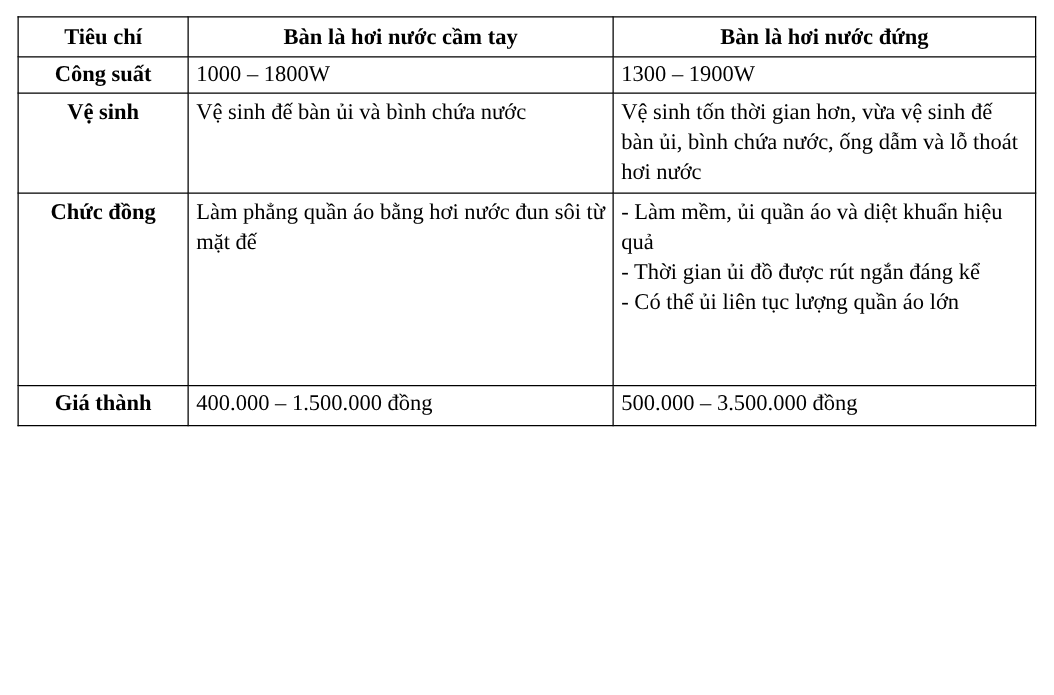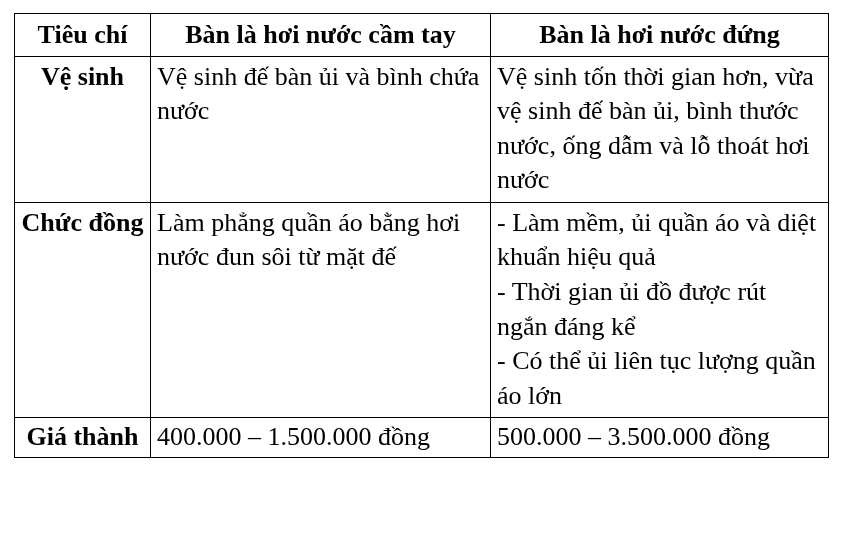--- a/index.html
+++ b/index.html
@@ -38,21 +38,21 @@
 
   table.compare col.c-criteria { width: 136px; }
   table.compare col.c-handheld { width: 340px; }
   table.compare col.c-standing { width: 338px; }
 
   table.compare td,
   table.compare th {
     border: 1.5px solid #000;
     vertical-align: top;
     padding: 3px 6px 4px 6px;
-    font-size: 26px;
+    font-size: 18px;
     line-height: 1.33;
     font-weight: normal;
     text-align: left;
   }
 
   
   table.compare thead th {
     text-align: center;
     font-weight: bold;
     padding-top: 4px;
@@ -96,24 +96,29 @@
         <col class="c-standing">
       </colgroup>
       <thead>
         <tr class="r-header">
           <th>Tiêu chí</th>
           <th>Bàn là hơi nước cầm tay</th>
           <th>Bàn là hơi nước đứng</th>
         </tr>
       </thead>
       <tbody>
+        <tr class="r-power">
+          <td class="crit">Công suất</td>
+          <td class="cell multi">1000 – 1800W</td>
+          <td class="cell multi">1300 – 1900W</td>
+        </tr>
         <tr class="r-clean">
           <td class="crit">Vệ sinh</td>
           <td class="cell multi">Vệ sinh đế bàn ủi và bình chứa nước</td>
-          <td class="cell multi">Vệ sinh tốn thời gian hơn, vừa vệ sinh đế bàn ủi, bình thước nước, ống dẫm và lỗ thoát hơi nước</td>
+          <td class="cell multi">Vệ sinh tốn thời gian hơn, vừa vệ sinh đế bàn ủi, bình chứa nước, ống dẫm và lỗ thoát hơi nước</td>
         </tr>
         <tr class="r-func">
           <td class="crit">Chức đồng</td>
           <td class="cell multi">Làm phẳng quần áo bằng hơi nước đun sôi từ mặt đế</td>
           <td class="cell multi">
               <span class="lines">
                 <span class="ln">- Làm mềm, ủi quần áo và diệt khuẩn hiệu quả</span>
                 <span class="ln">- Thời gian ủi đồ được rút ngắn đáng kể</span>
                 <span class="ln">- Có thể ủi liên tục lượng quần áo lớn</span>
               </span>

